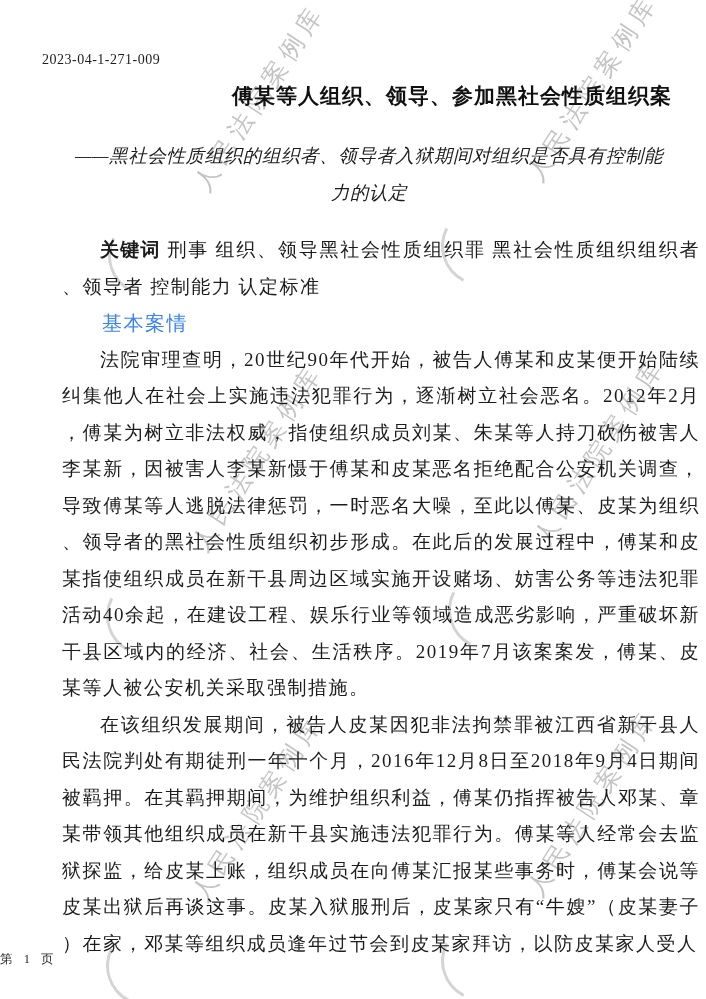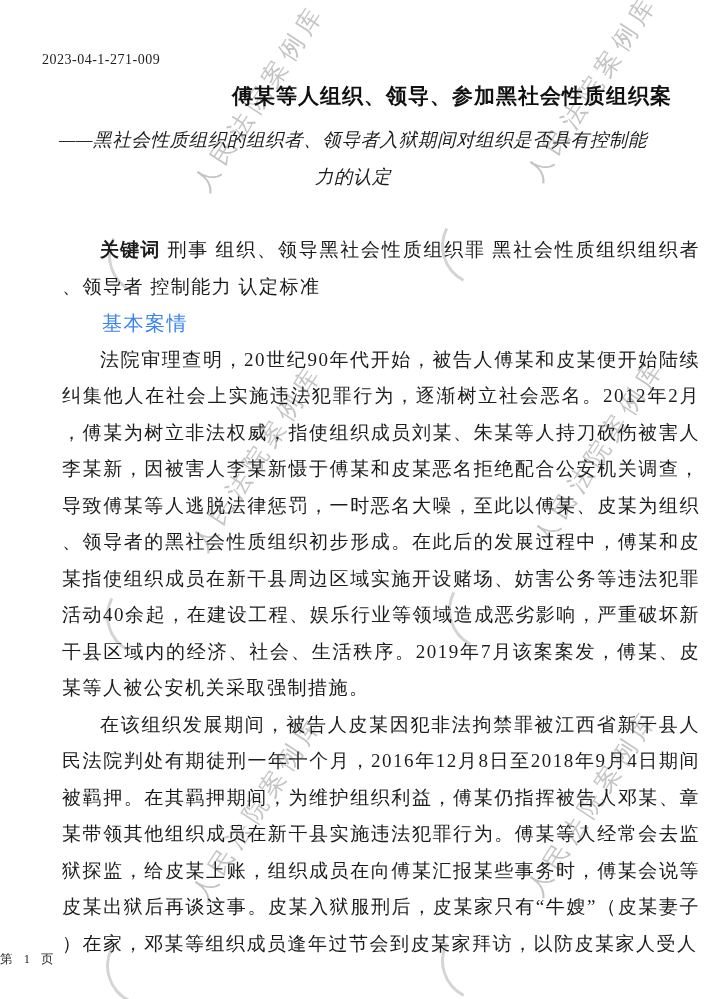--- a/index.html
+++ b/index.html
@@ -66,21 +66,21 @@
     font-size: 21px;
     letter-spacing: 1px;
     color: #111;
     z-index: 2;
   }
   .subtitle {
     position: absolute;
     left: 53px;
     top: 122px;
     width: 600px;
-    margin: 0;
+    margin: 16px;
     text-align: center;
     font-size: 18.5px;
     line-height: 37px;
     letter-spacing: 0.6px;
     font-style: italic;
     font-family: "Liberation Serif", serif;
     line-break: anywhere;
     z-index: 2;
   }
   .content {

